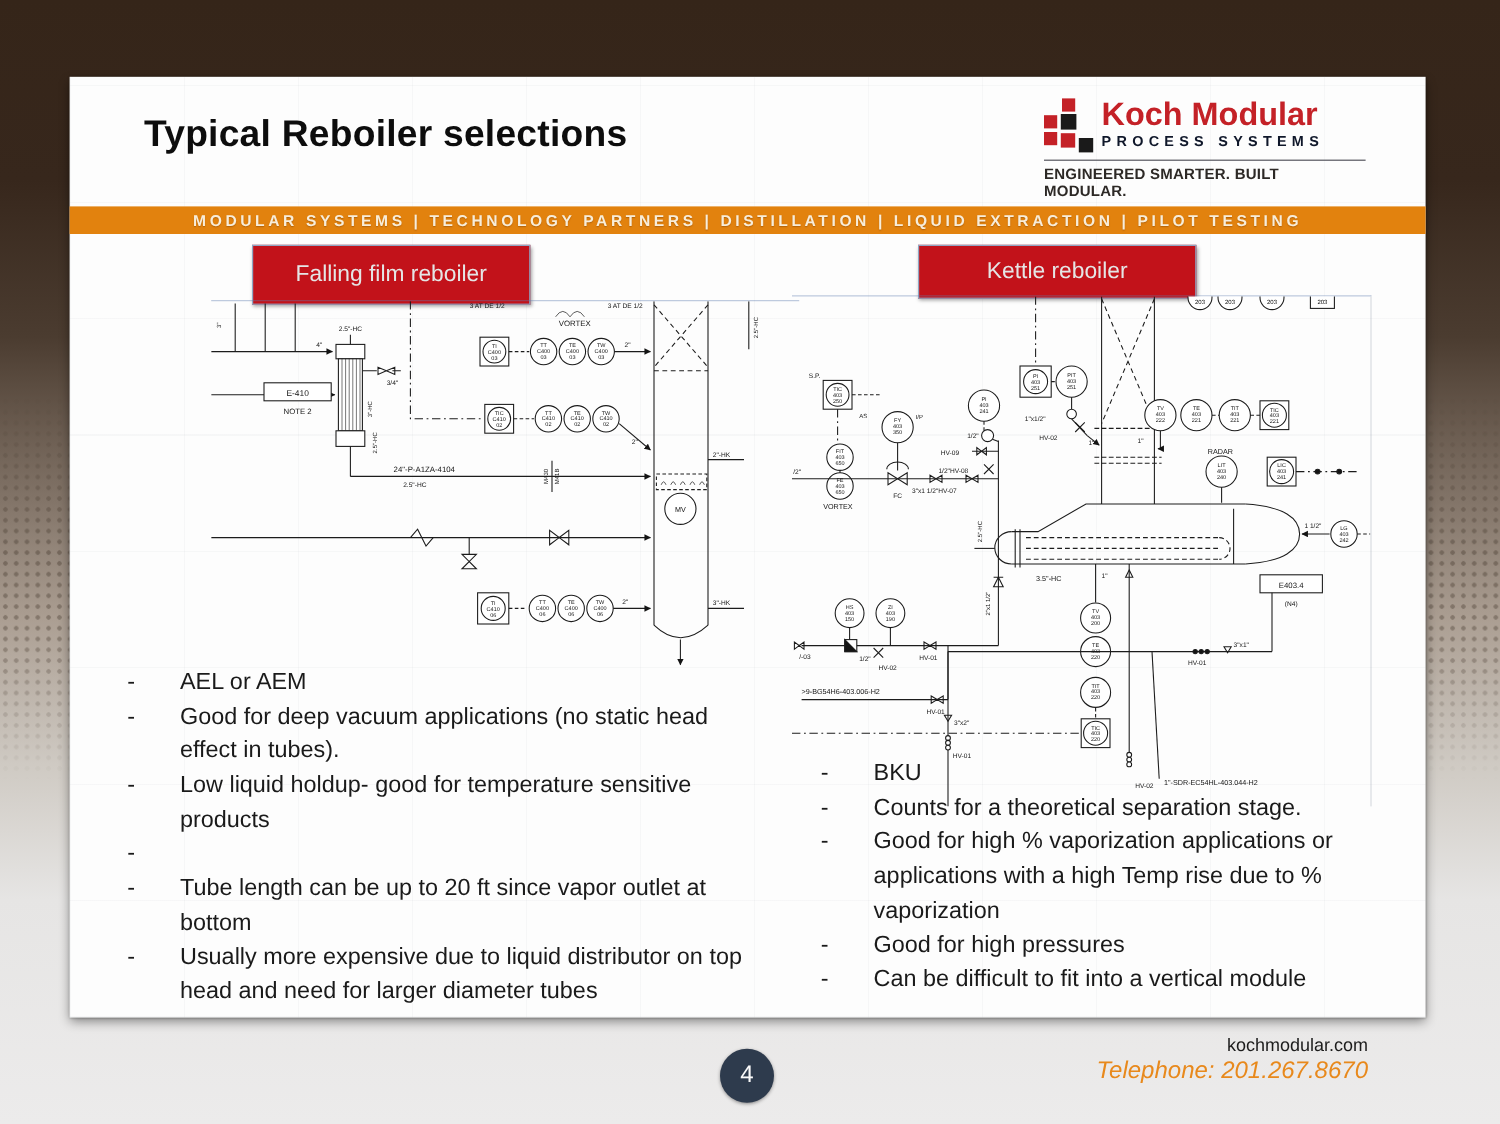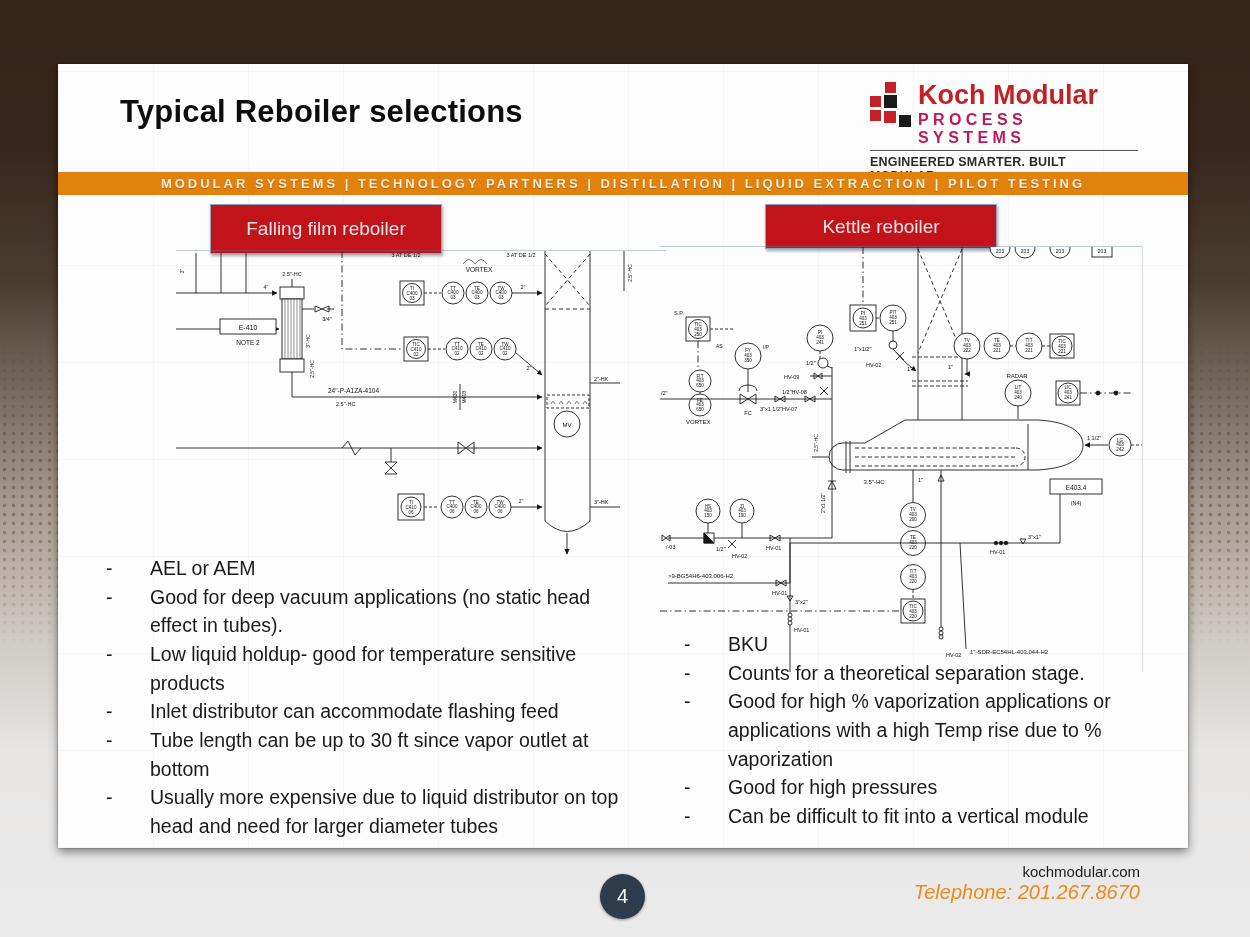--- a/index.html
+++ b/index.html
@@ -30,21 +30,21 @@
     font-size:31px;font-weight:bold;color:#0d0d0d;letter-spacing:.2px;
   }
   
   .logo{position:absolute;right:50px;top:18px;width:268px;}
   .logo-row{display:flex;align-items:flex-start;}
   .logo-mark{position:relative;width:42px;height:48px;flex:0 0 auto;}
   .logo-mark span{position:absolute;display:block;}
   .sq-r{background:#c42127;}  .sq-k{background:#1a1a1a;}
   .logo-text{margin-left:6px;}
   .logo-name{font-size:27px;font-weight:bold;color:#c42127;line-height:1;}
-  .logo-sub{font-size:16px;color:#be185d;letter-spacing:4.4px;margin-top:2px;font-weight:bold;}
+  .logo-sub{font-size:12px;color:#0f172a;letter-spacing:4.4px;margin-top:2px;font-weight:bold;}
   .logo-rule{border-top:1.5px solid #55555e;margin-top:3px;}
   .logo-tag{font-size:12.5px;font-weight:bold;color:#2d2926;margin-top:4px;letter-spacing:.2px;}
   
   .banner{
     position:absolute;left:0;right:0;top:108px;height:23px;
     background:#e2820e;color:#f8edd9;font-size:13px;font-weight:bold;
     letter-spacing:3px;text-align:center;line-height:23px;
     text-shadow:0 1px 1px rgba(120,60,0,.45);white-space:nowrap;
   }
   
@@ -425,25 +425,24 @@
     <li>
         <span class="dash">-</span>
         <span>Good for deep vacuum applications (no static head effect in tubes).</span>
       </li>
     <li>
         <span class="dash">-</span>
         <span>Low liquid holdup- good for temperature sensitive products</span>
       </li>
     <li>
         <span class="dash">-</span>
-        <span>Inlet distributor can accommodate flashing feed</span>
-      </li>
-    <li>
-        <span class="dash">-</span>
-        <span>Tube length can be up to 30 ft since vapor outlet at bottom</span>
+      </li>
+    <li>
+        <span class="dash">-</span>
+        <span>Tube length can be up to 20 ft since vapor outlet at bottom</span>
       </li>
     <li>
         <span class="dash">-</span>
         <span>Usually more expensive due to liquid distributor on top head and need for larger diameter tubes</span>
       </li>
   </ul>
 
   <ul class="bullets bullets-right">
     <li>
         <span class="dash">-</span>

